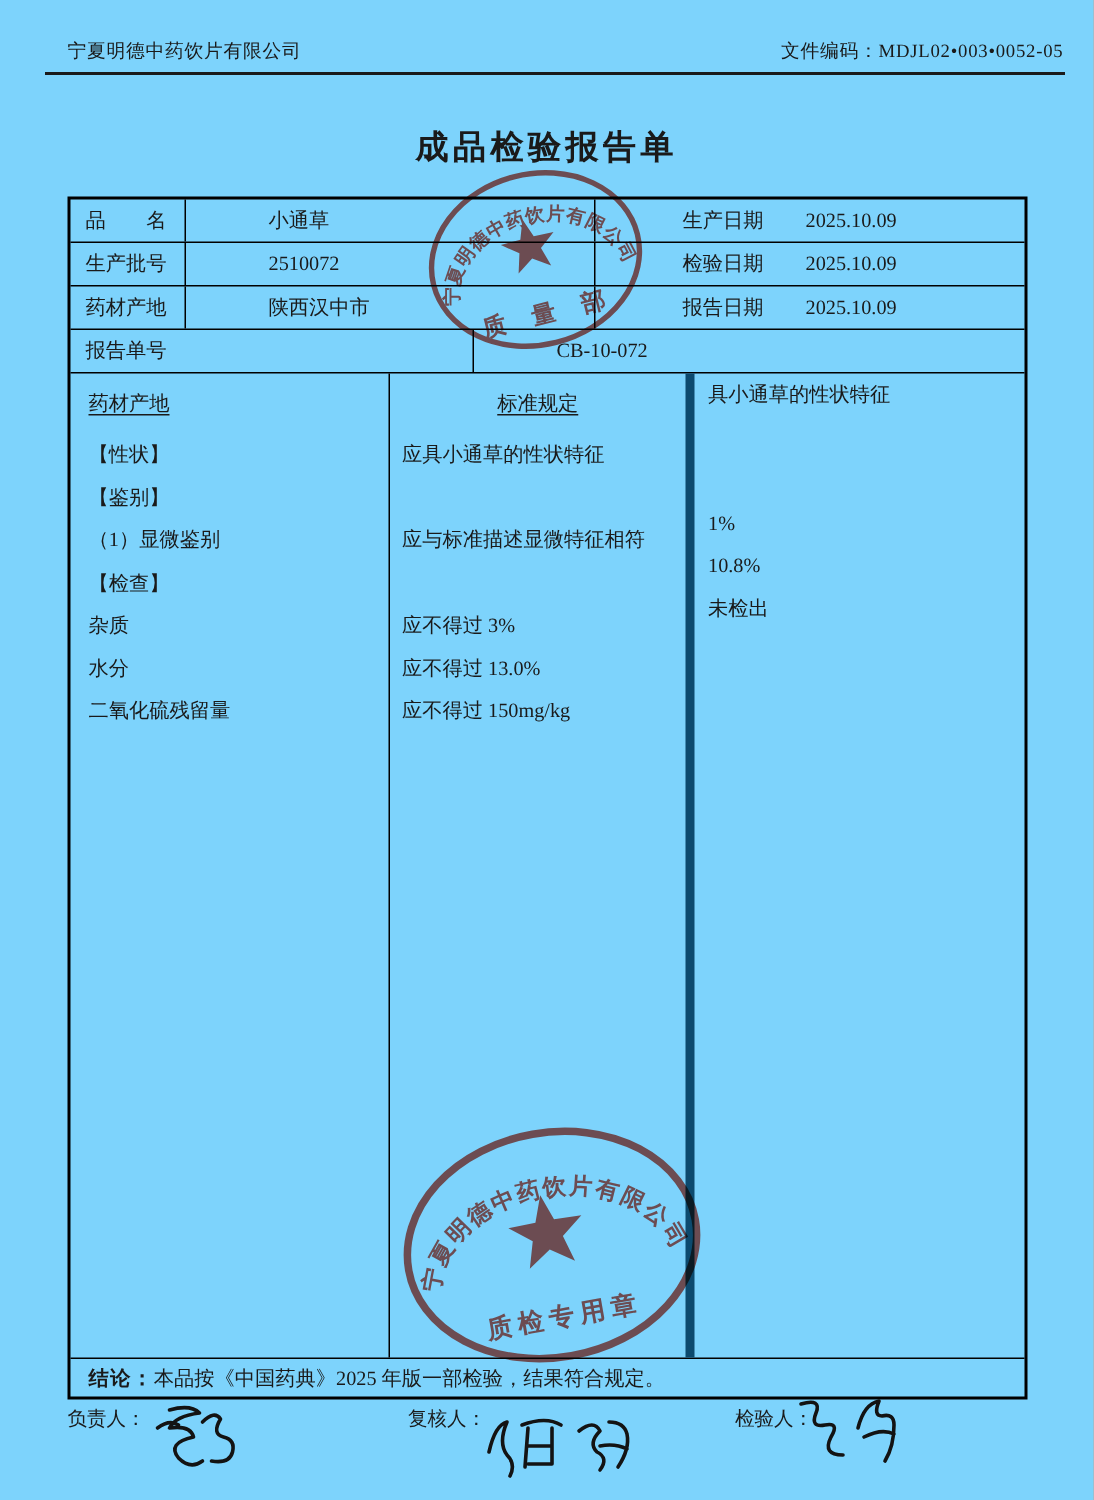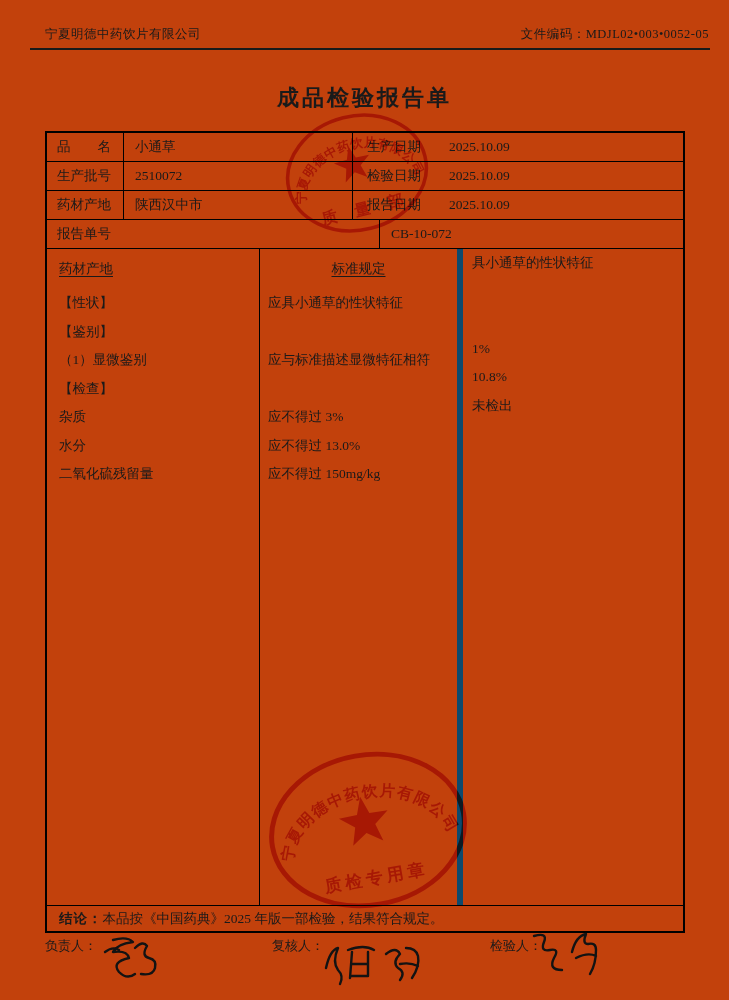--- a/index.html
+++ b/index.html
@@ -4,21 +4,21 @@
 <style>
   html,body{margin:0;padding:0;}
   body{
     font-family:"Liberation Serif","DejaVu Serif",serif;
     color:#1a1a1a;
     background:#888;
   }
   .page{
     position:relative;
     width:729px;height:1000px;
-    background:#c2410c;
+    background:#7dd3fc;
     margin:0 auto;
     overflow:hidden;
   }
   
   .doc-header{
     position:absolute;left:45px;right:20px;top:26px;
     display:flex;justify-content:space-between;
     font-size:12.5px;letter-spacing:.5px;
   }
   .header-rule{
@@ -32,26 +32,26 @@
   }
   
   .report-table{
     position:absolute;left:45px;top:131px;width:640px;
     border:2px solid #000;
     box-sizing:border-box;
     font-size:13.5px;
   }
   .info-row{
     display:flex;height:29px;border-bottom:1px solid #000;
-    align-items:stretch;box-sizing:border-box;
+    align-items:stretch;box-sizing:border-box;gap:44px;
   }
   .info-row .c{display:flex;align-items:center;box-sizing:border-box;}
   .cell-label{width:77px;border-right:1px solid #000;padding-left:10px;}
   .cell-value{width:229px;border-right:1px solid #000;padding-left:11px;}
-  .cell-label-wide{width:333px;border-right:1px solid #000;padding-left:10px;}
+  .cell-label-wide{width:269px;border-right:1px solid #000;padding-left:10px;}
   .cell-right{flex:1;}
   .cell-right .label2{width:96px;padding-left:14px;box-sizing:border-box;}
   .cell-right .value2{padding-left:0;}
   .cell-right .value2.flush{padding-left:11px;}
   
   .inspection{
     display:flex;height:656px;box-sizing:border-box;
   }
   .icol{box-sizing:border-box;}
   .icol-1{width:213px;border-right:1px solid #000;}

